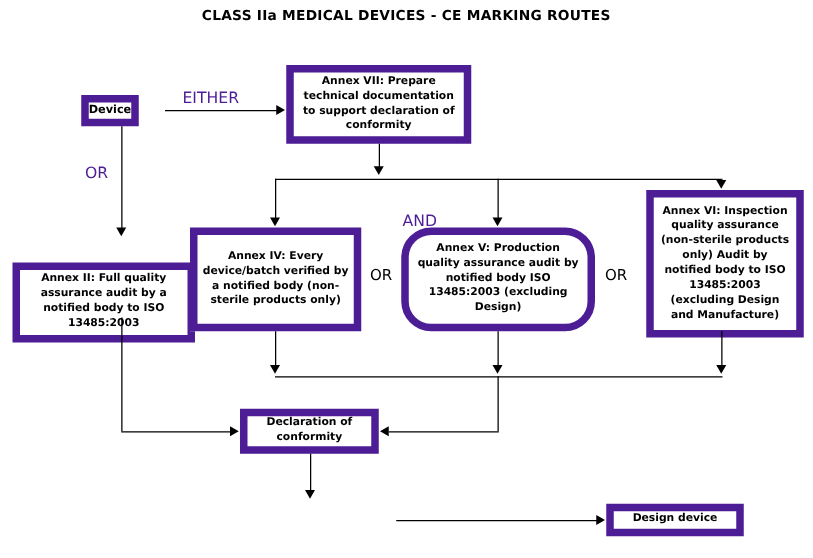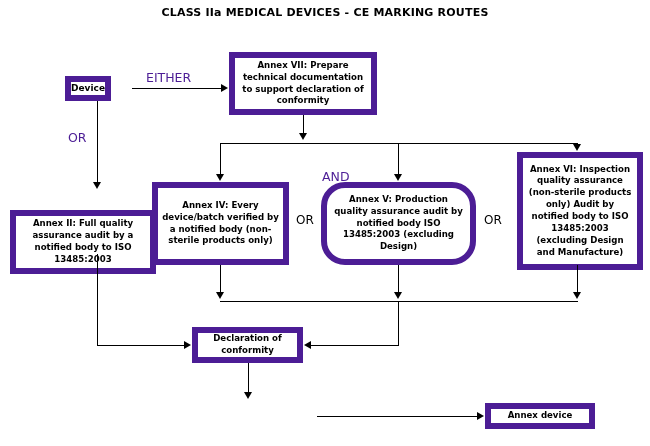--- a/index.html
+++ b/index.html
@@ -121,21 +121,21 @@
   <div class="box" style="left:517px; top:152px; width:126px; height:118px;">
     <span>Annex VI: Inspection quality assurance (non-sterile products only) Audit by notified body to ISO 13485:2003 (excluding Design and Manufacture)</span>
   </div>
 
   <div class="box" style="left:192px; top:327px; width:111px; height:36px;justify-content:center;">
     <span>Declaration of conformity</span>
   </div>
 
 
   <div class="box" style="left:485px; top:403px; width:110px; height:26px;">
-    <span>Annex device</span>
+    <span>Design device</span>
   </div>
 
   <div class="conn-label" style="left:146px; top:70px;">EITHER</div>
 
   <div class="conn-label" style="left:68px; top:130px;">OR</div>
 
   <div class="conn-label" style="left:322px; top:125px;margin-top:44px;">AND</div>
 
   <div class="or-label" style="left:296px; top:213px;">OR</div>
 

